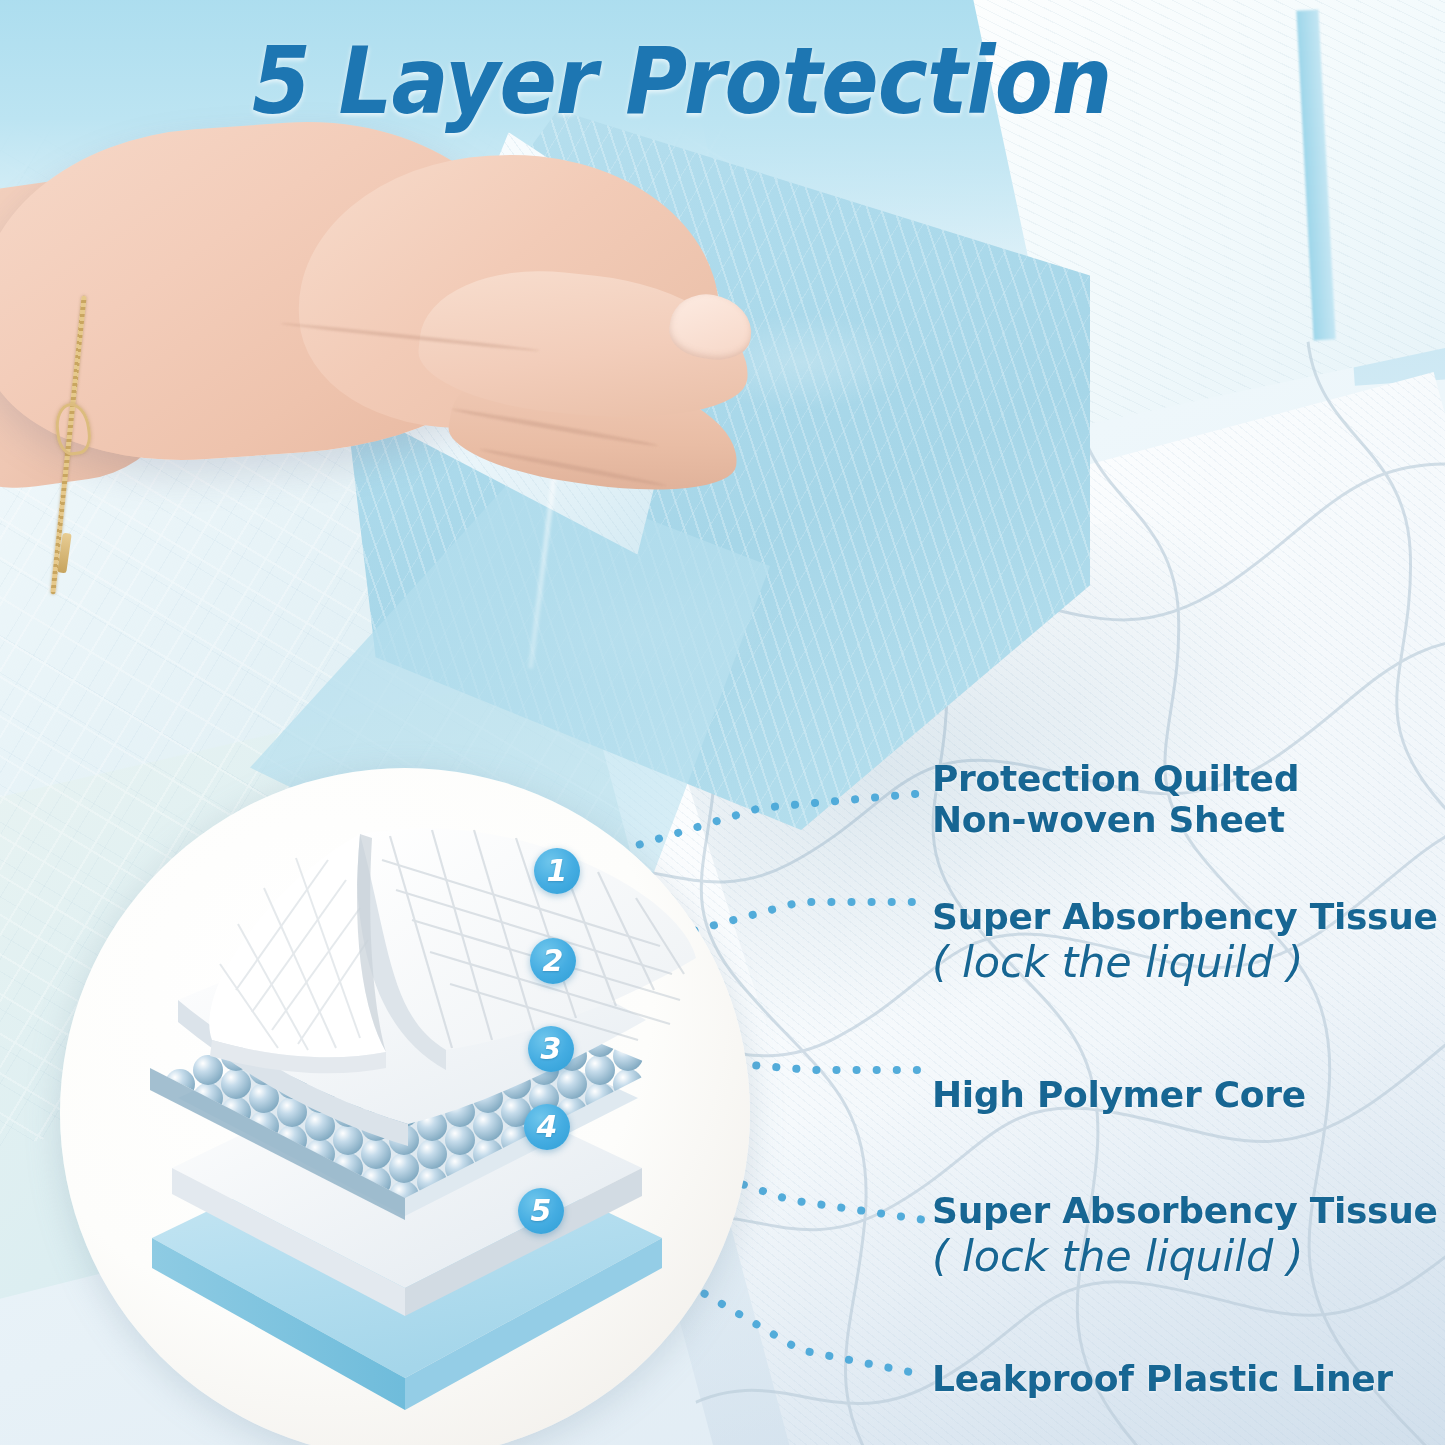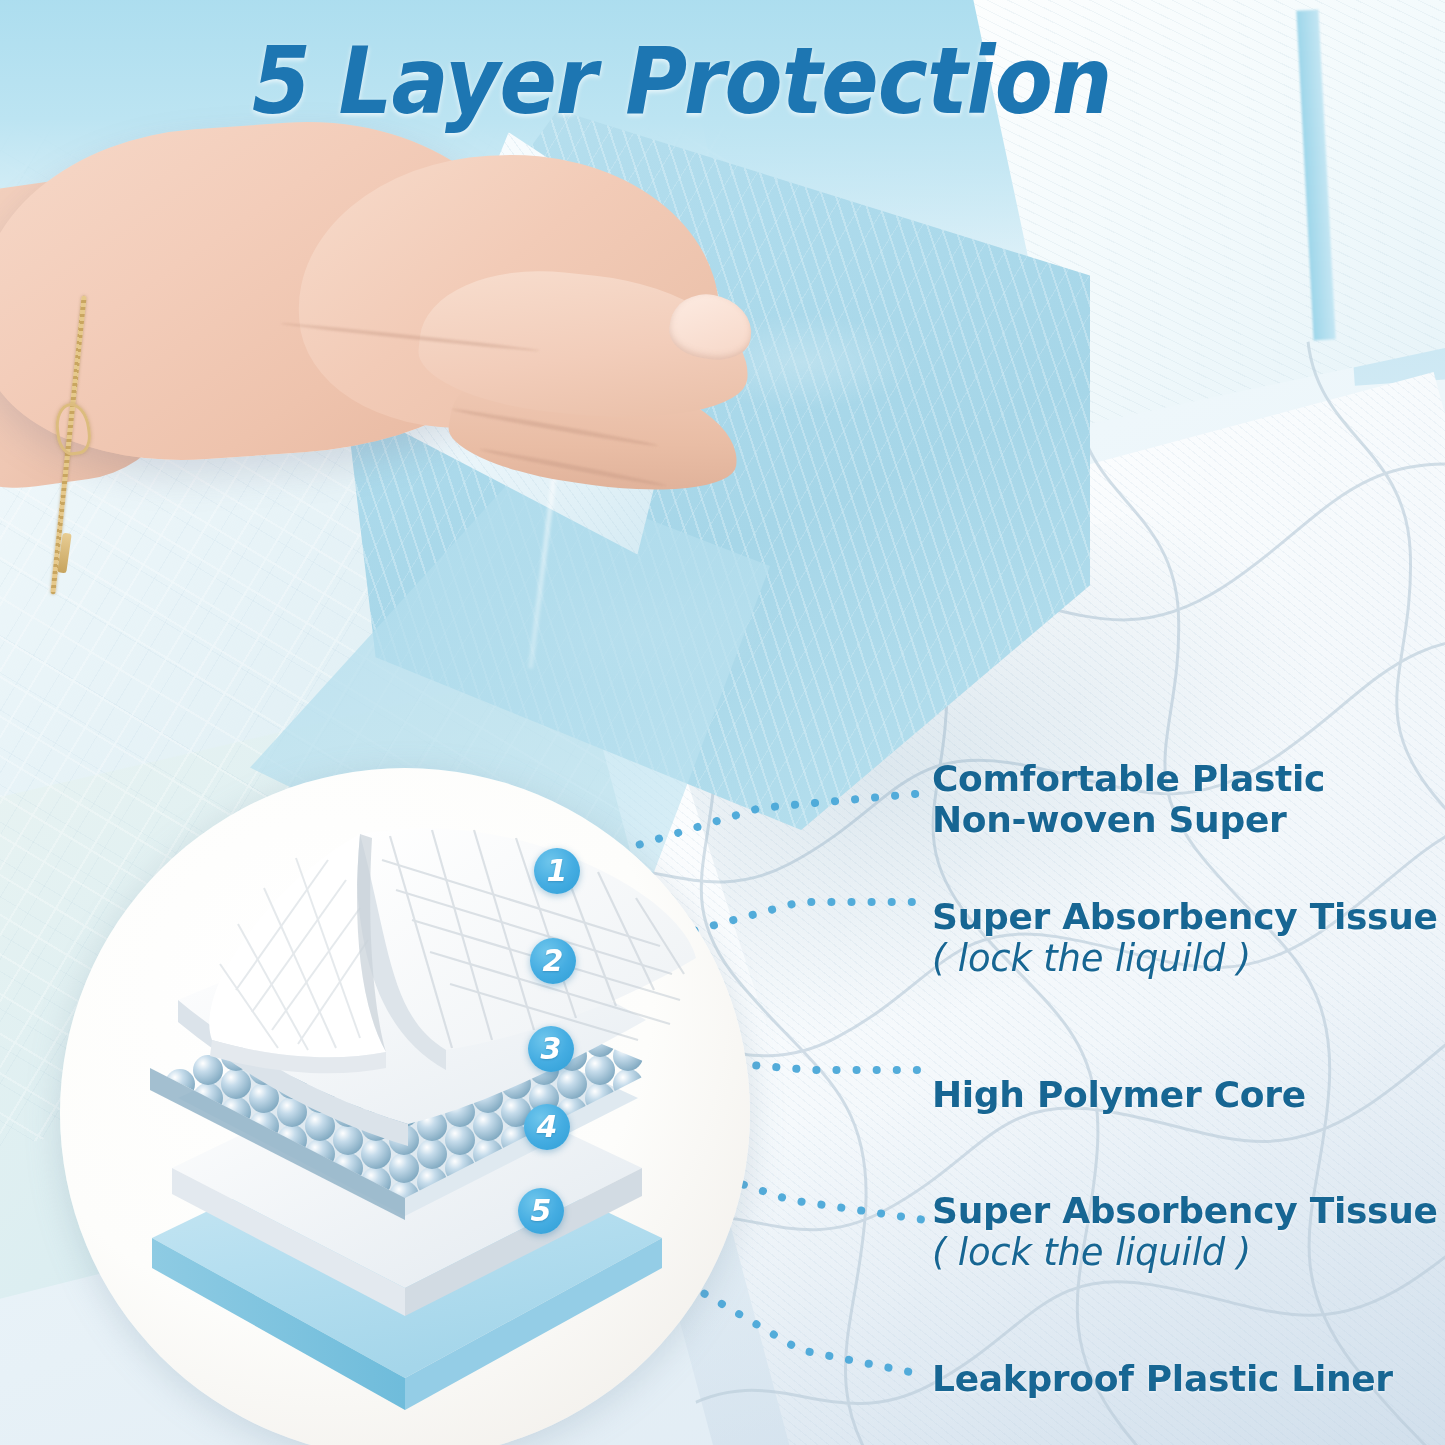--- a/index.html
+++ b/index.html
@@ -248,21 +248,21 @@
     position:absolute;z-index:28;
     color:#176693;
     font-family:"DejaVu Sans","Liberation Sans",sans-serif;
     text-shadow:0 1px 3px rgba(255,255,255,.8);
   }
   .label-main{
     font-size:36px;font-weight:bold;line-height:1.14;
     letter-spacing:-.3px;white-space:nowrap;
   }
   .label-sub{
-    font-size:37px;font-style:italic;font-weight:normal;line-height:1.18;
+    font-size:43px;font-style:italic;font-weight:normal;line-height:1.18;
     letter-spacing:-.2px;white-space:nowrap;
   }
 </style>
 </head>
 <body>
 
 <div id="stage">
 
   <div class="bg-base"></div>
   <div class="bg-pad-left"></div>
@@ -616,22 +616,22 @@
 
   <div class="badge" style="left:534px;top:848px;">1</div>
   <div class="badge" style="left:530px;top:938px;">2</div>
   <div class="badge" style="left:528px;top:1026px;">3</div>
   <div class="badge" style="left:524px;top:1104px;">4</div>
   <div class="badge" style="left:518px;top:1188px;">5</div>
 
   <div class="title">5 Layer Protection</div>
 
   <div class="label-block" style="left:932px;top:758px;">
-    <div class="label-main">Comfortable Plastic</div>
-    <div class="label-main">Non-woven Super</div>
+    <div class="label-main">Protection Quilted</div>
+    <div class="label-main">Non-woven Sheet</div>
   </div>
 
   <div class="label-block" style="left:932px;top:896px;">
     <div class="label-main">Super Absorbency Tissue</div>
     <div class="label-sub">( lock the liquild )</div>
   </div>
 
   <div class="label-block" style="left:932px;top:1038px;margin-top:36px;">
     <div class="label-main">High Polymer Core</div>
   </div>

